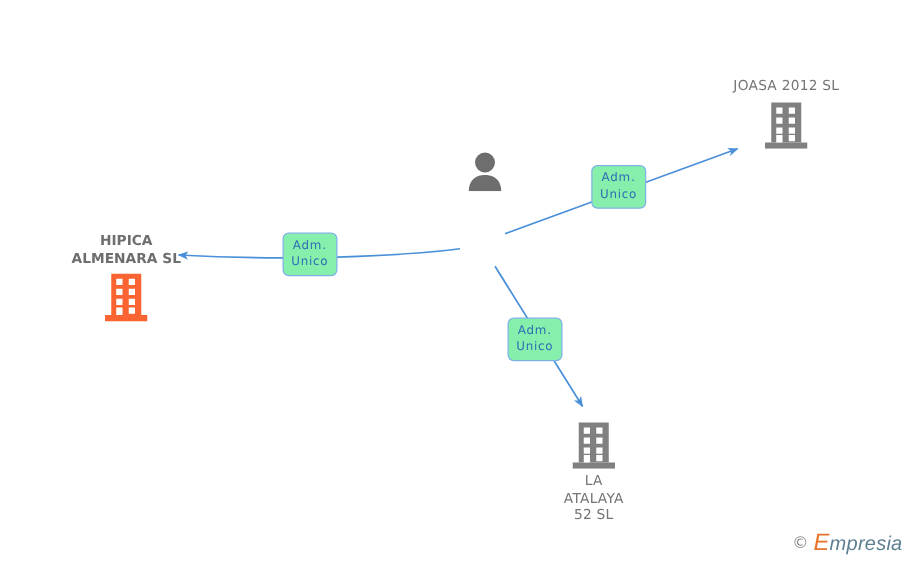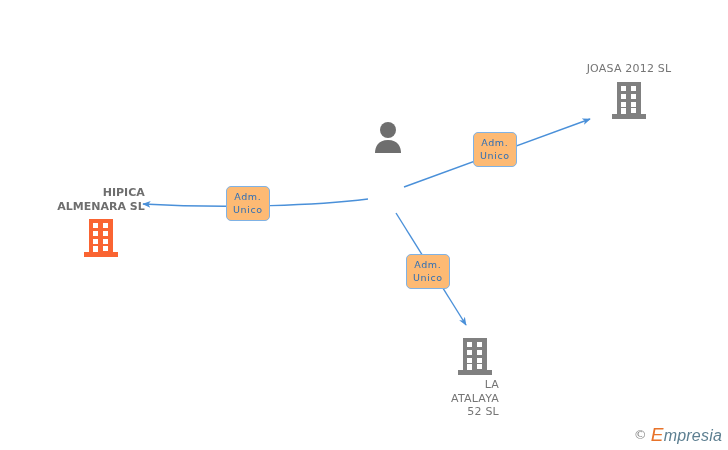--- a/index.html
+++ b/index.html
@@ -31,21 +31,21 @@
     display: flex;
     flex-direction: column;
     align-items: center;
     width: 150px;
     margin-left: -75px;
   }
   .node-label {
     font-size: 11px;
     line-height: 13.5px;
     color: #757575;
-    text-align: right;
+    text-align: center;
     letter-spacing: 0.2px;
     white-space: pre-line;
   }
   .node-label.bold {
     font-weight: bold;
     color: #6e6e6e;
     letter-spacing: 0px;
     margin-top: 36px;
   }
   .node-label.below {
@@ -57,21 +57,21 @@
   .icon-wrap {
     line-height: 0;
   }
 
   
   .edge-label {
     position: absolute;
     box-sizing: border-box;
     border: 1px solid #7fb2e5;
     border-radius: 5px;
-    background: #fdba74;
+    background: #86efac;
     color: #2f6fb5;
     font-size: 9.5px;
     line-height: 13px;
     letter-spacing: 0.6px;
     text-align: center;
     padding: 3px 6px 4px 6px;
     white-space: pre-line;
     box-shadow: 0 0 0 0 rgba(0,0,0,0);
   }
 

